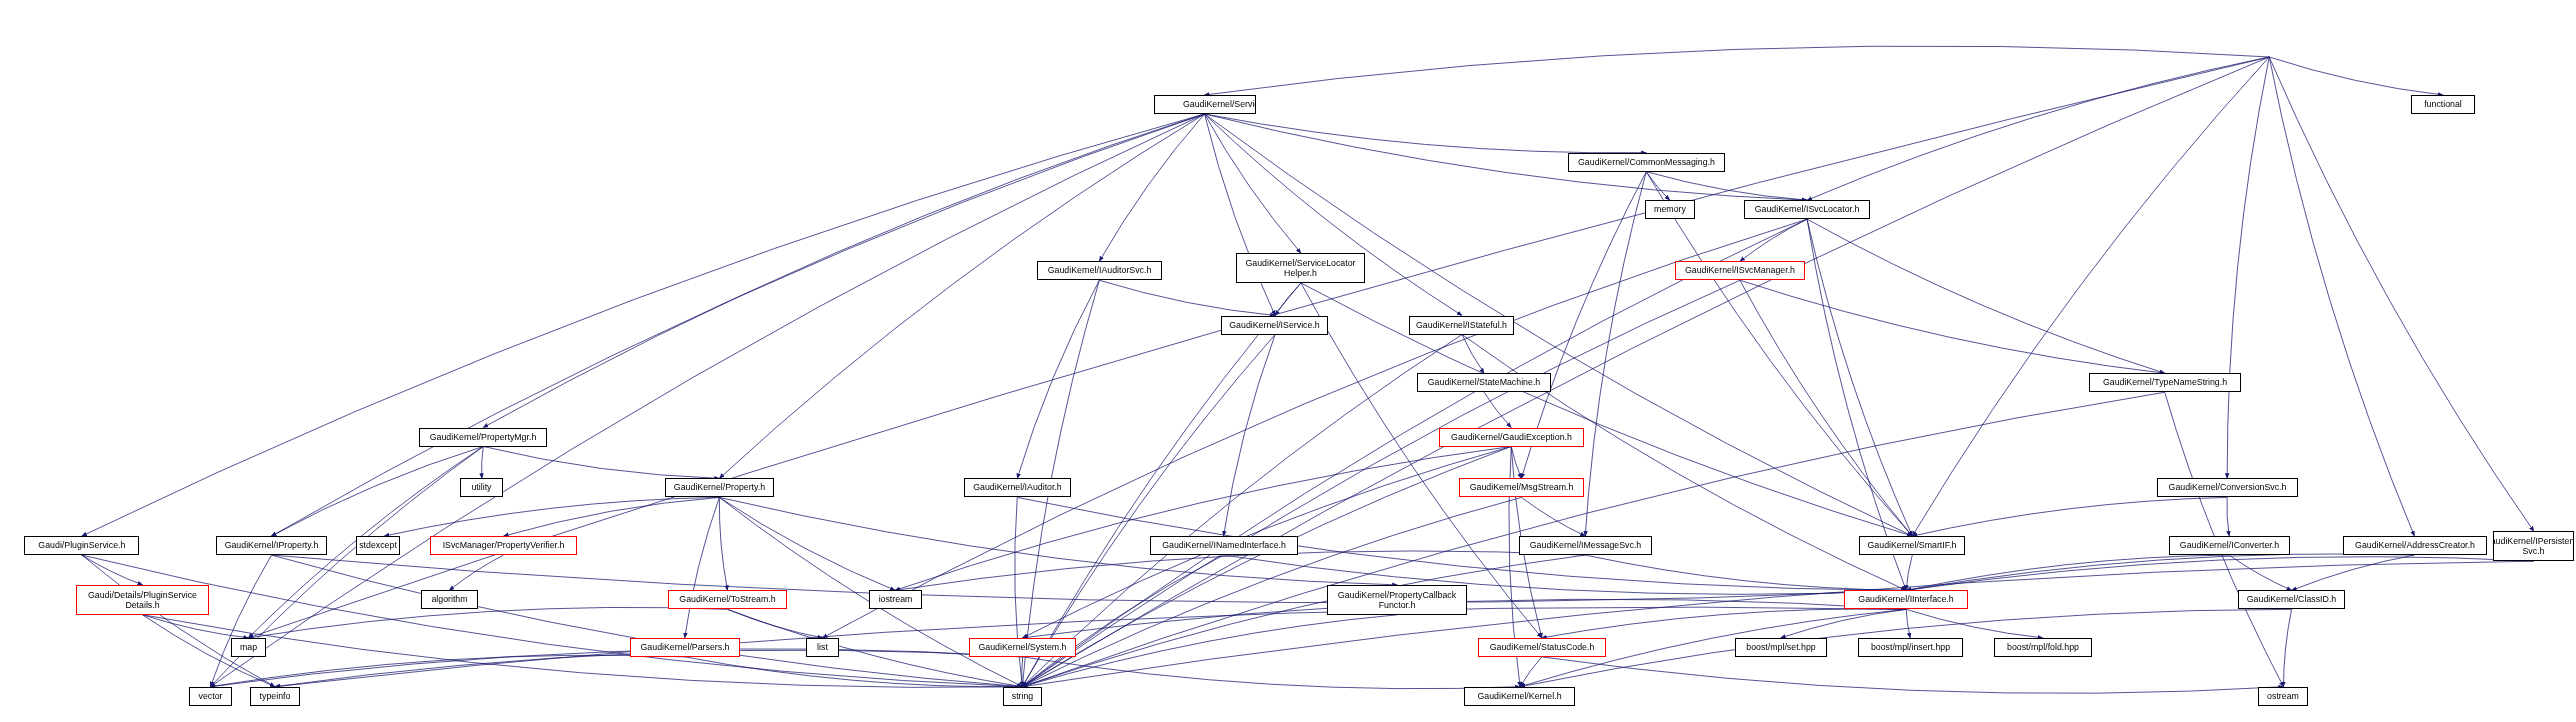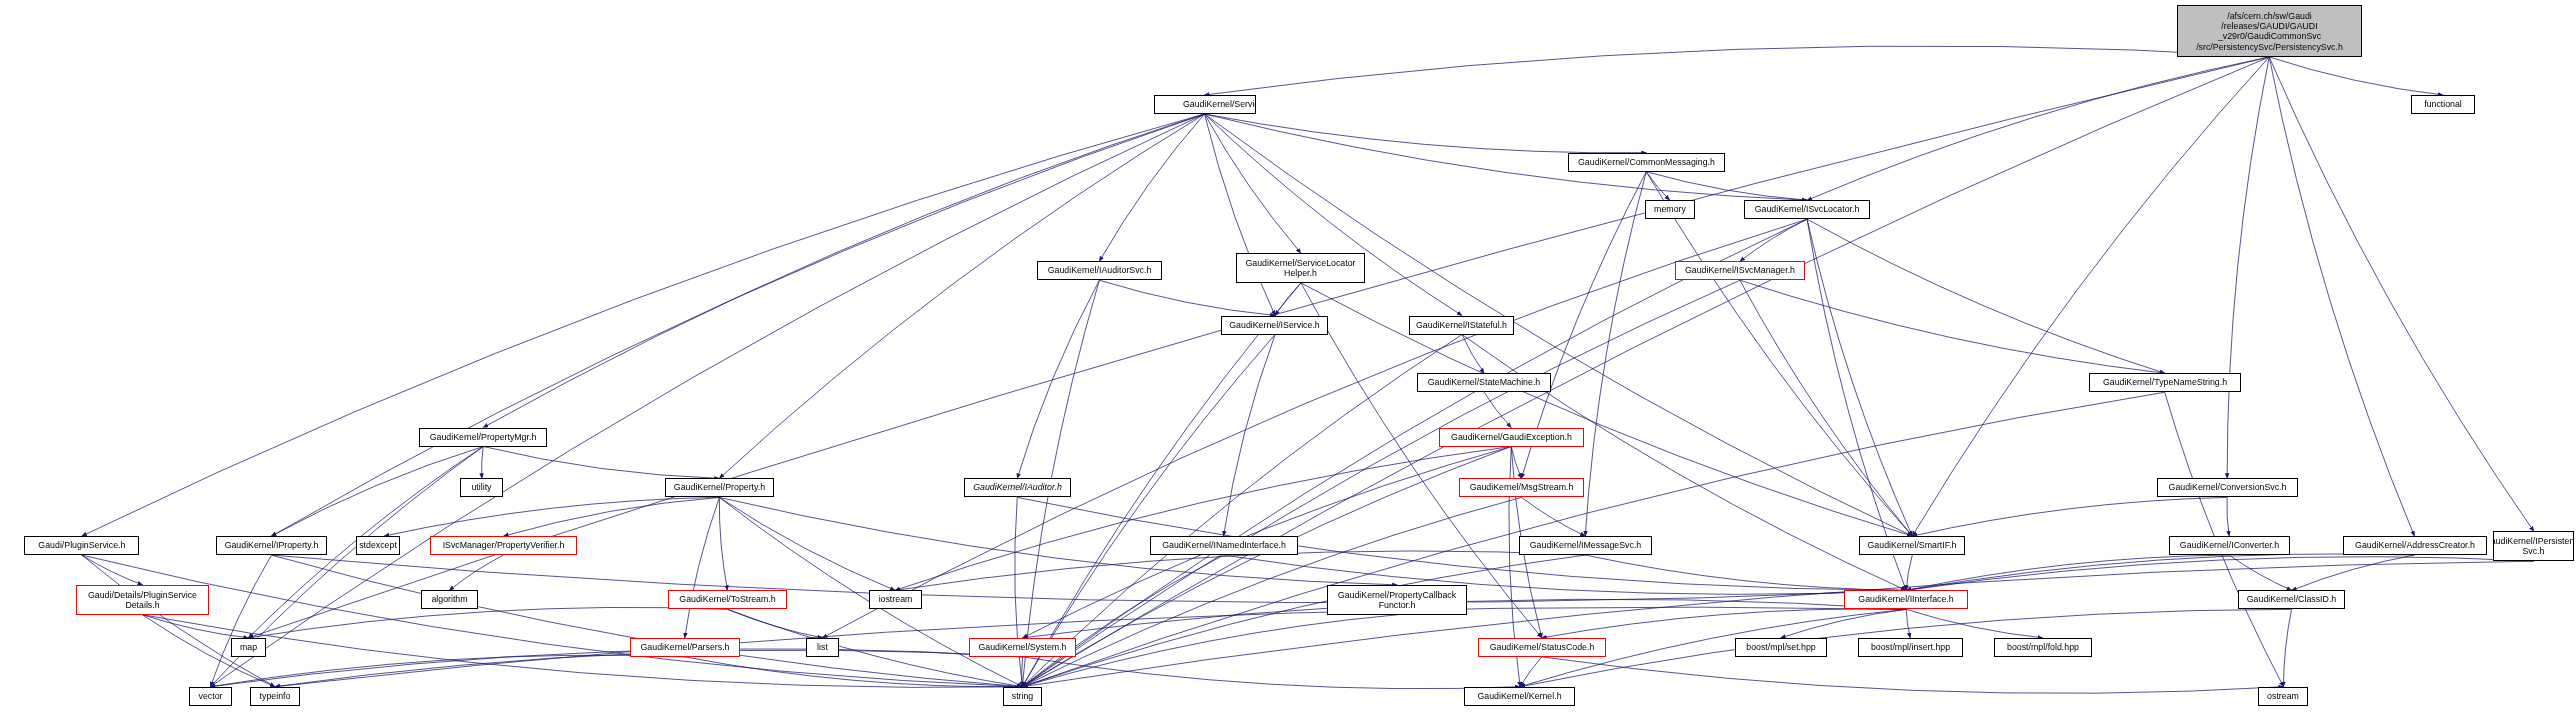--- a/index.html
+++ b/index.html
@@ -160,26 +160,20 @@
       <path d="M3377,898 Q3365.3,954.4 3365,1012" class="edge" stroke="#191970" marker-end="url(#arrow)"></path>
       <path d="M3285,818 Q3044.4,820.2 2809,870" class="edge" stroke="#191970" marker-end="url(#arrow)"></path>
       <path d="M3285,818 Q3328.4,848.6 3377,870" class="edge" stroke="#191970" marker-end="url(#arrow)"></path>
       <path d="M3282,733 Q3280.65,761.65 3285,790" class="edge" stroke="#191970" marker-end="url(#arrow)"></path>
       <path d="M3282,733 Q3047.15,738.3 2818,790" class="edge" stroke="#191970" marker-end="url(#arrow)"></path>
       <path d="M3558,818 Q3464.9,834.95 3377,870" class="edge" stroke="#191970" marker-end="url(#arrow)"></path>
       <path d="M3558,818 Q3180.9,806.55 2809,870" class="edge" stroke="#191970" marker-end="url(#arrow)"></path>
       <path d="M3734,827 Q3269.35,802.25 2809,870" class="edge" stroke="#191970" marker-end="url(#arrow)"></path>
       <path d="M3734,827 Q2613.6285772674337,839.7744911524759 1506.5,1012" class="edge" stroke="#191970" marker-end="url(#arrow)"></path>
     </svg>
-<div class="node current" style="left: 2177px; top: 5.4px; width: 185px; height: 52px;">
-      <div>/afs/cern.ch/sw/Gaudi</div>
-      <div>/releases/GAUDI/GAUDI</div>
-      <div>_v29r0/GaudiCommonSvc</div>
-      <div>/src/PersistencySvc/PersistencySvc.h</div>
-    </div>
     <div class="node" style="left: 2411px; top: 95px; width: 64px; height: 19px;">
       <div>functional</div>
     </div>
     <div class="node" style="left: 1154px; top: 95px; width: 102px; height: 19px; padding-left: 44px;">
       <div>GaudiKernel/Service.h</div>
     </div>
     <div class="node" style="left: 1568px; top: 153px; width: 157px; height: 19px; justify-content: center;">
       <div>GaudiKernel/CommonMessaging.h</div>
     </div>
     <div class="node" style="left: 1645px; top: 200px; width: 50px; height: 19px;">
@@ -215,21 +209,21 @@
     </div>
     <div class="node truncated" style="left: 1439px; top: 428px; width: 145px; height: 19px;">
       <div>GaudiKernel/GaudiException.h</div>
     </div>
     <div class="node" style="left: 460px; top: 478px; width: 43px; height: 19px;">
       <div>utility</div>
     </div>
     <div class="node" style="left: 665px; top: 478px; width: 109px; height: 19px;">
       <div>GaudiKernel/Property.h</div>
     </div>
-    <div class="node" style="left: 964px; top: 478px; width: 107px; height: 19px; font-style: italic;">
+    <div class="node" style="left: 964px; top: 478px; width: 107px; height: 19px;">
       <div>GaudiKernel/IAuditor.h</div>
     </div>
     <div class="node truncated" style="left: 1459px; top: 478px; width: 125px; height: 19px;">
       <div>GaudiKernel/MsgStream.h</div>
     </div>
     <div class="node" style="left: 2157px; top: 478px; width: 141px; height: 19px;">
       <div>GaudiKernel/ConversionSvc.h</div>
     </div>
     <div class="node" style="left: 24.4px; top: 536px; width: 115px; height: 19px;">
       <div>Gaudi/PluginService.h</div>

